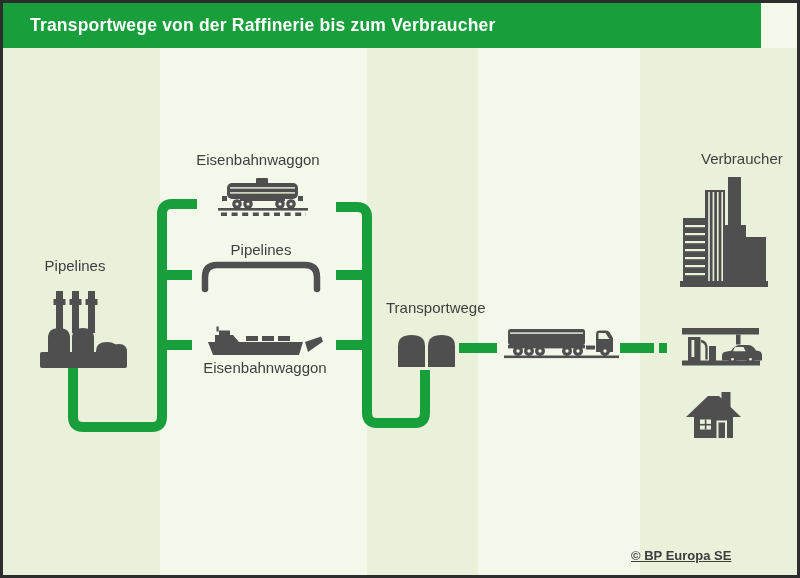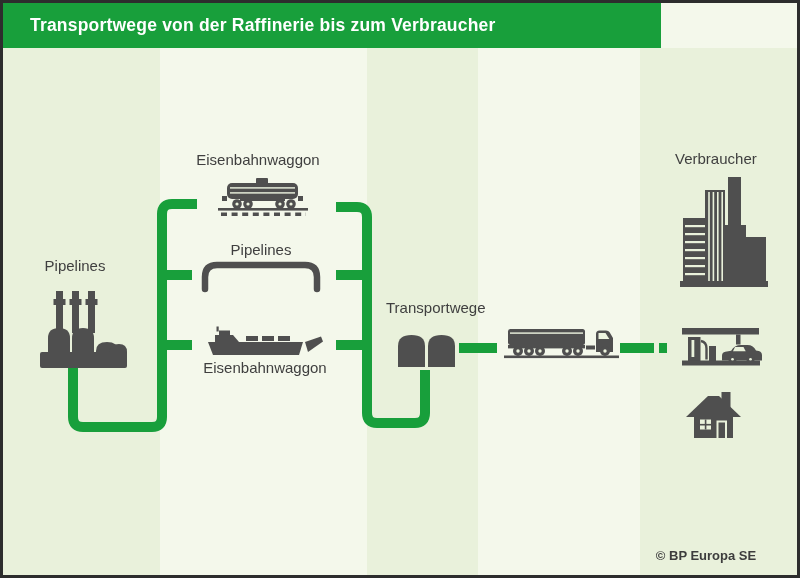--- a/index.html
+++ b/index.html
@@ -1,37 +1,37 @@
 <!DOCTYPE html>
 <html><head>
 <meta charset="utf-8">
 <style>
   html,body{margin:0;padding:0;background:#ffffff;}
   .canvas{
     position:relative;width:800px;height:578px;overflow:hidden;
     background:#F4F8EB;font-family:"Liberation Sans",sans-serif;
   }
   .frame{position:absolute;inset:0;border:3px solid #2D2D2D;pointer-events:none;z-index:50;}
-  .header{position:absolute;left:3px;top:3px;width:658px;height:45px;background:#189F3B;z-index:5;}
+  .header{position:absolute;left:3px;top:3px;width:758px;height:45px;background:#189F3B;z-index:5;}
   .header .title{
     display:block;color:#ffffff;font-weight:bold;font-size:17.5px;
     line-height:45px;padding-left:27px;letter-spacing:.2px;white-space:nowrap;
   }
   .stripe{position:absolute;top:48px;height:527px;z-index:1;}
   .stripe.dark{background:#E9F1DB;}
   .stripe.light{background:#F4F8EB;}
   .s1{left:3px;width:157px;}
   .s2{left:160px;width:207px;}
   .s3{left:367px;width:111px;}
   .s4{left:478px;width:162px;}
   .s5{left:640px;width:157px;}
   .overlay{position:absolute;left:0;top:0;z-index:10;}
   .lbl{position:absolute;z-index:20;font-size:15px;color:#3F3F3F;white-space:nowrap;}
   .lbl.center{text-align:center;}
-  .lbl.right{text-align:center;}
+  .lbl.right{text-align:left;text-decoration:underline;}
   .copyright{font-size:13px;font-weight:bold;color:#3D3D3D;}
 </style>
 </head>
 <body>
 
 <div class="canvas">
 
   <div class="frame"></div>
 
   <div class="header">
@@ -187,16 +187,16 @@
       <rect x="716.5" y="420.5" width="10.5" height="17.5" fill="#E9F1DB"></rect>
       <rect x="718.5" y="422.5" width="6.5" height="15.5" fill="#4F4F4F"></rect>
     </g>
   </svg>
 
   <div class="lbl center" style="left:30px;top:257px;width:90px;">Pipelines</div>
   <div class="lbl center" style="left:201px;top:241px;width:120px;">Pipelines</div>
   <div class="lbl center" style="left:188px;top:151px;width:140px;">Eisenbahnwaggon</div>
   <div class="lbl center" style="left:195px;top:359px;width:140px;">Eisenbahnwaggon</div>
   <div class="lbl" style="left:386px;top:299px;">Transportwege</div>
-  <div class="lbl" style="left:675px;top:150px;">Verbraucher</div>
+  <div class="lbl" style="left:701px;top:150px;">Verbraucher</div>
   <div class="lbl right copyright" style="left:631px;top:548px;width:150px;">© BP Europa SE</div>
 
 </div>
 
 </body></html>

